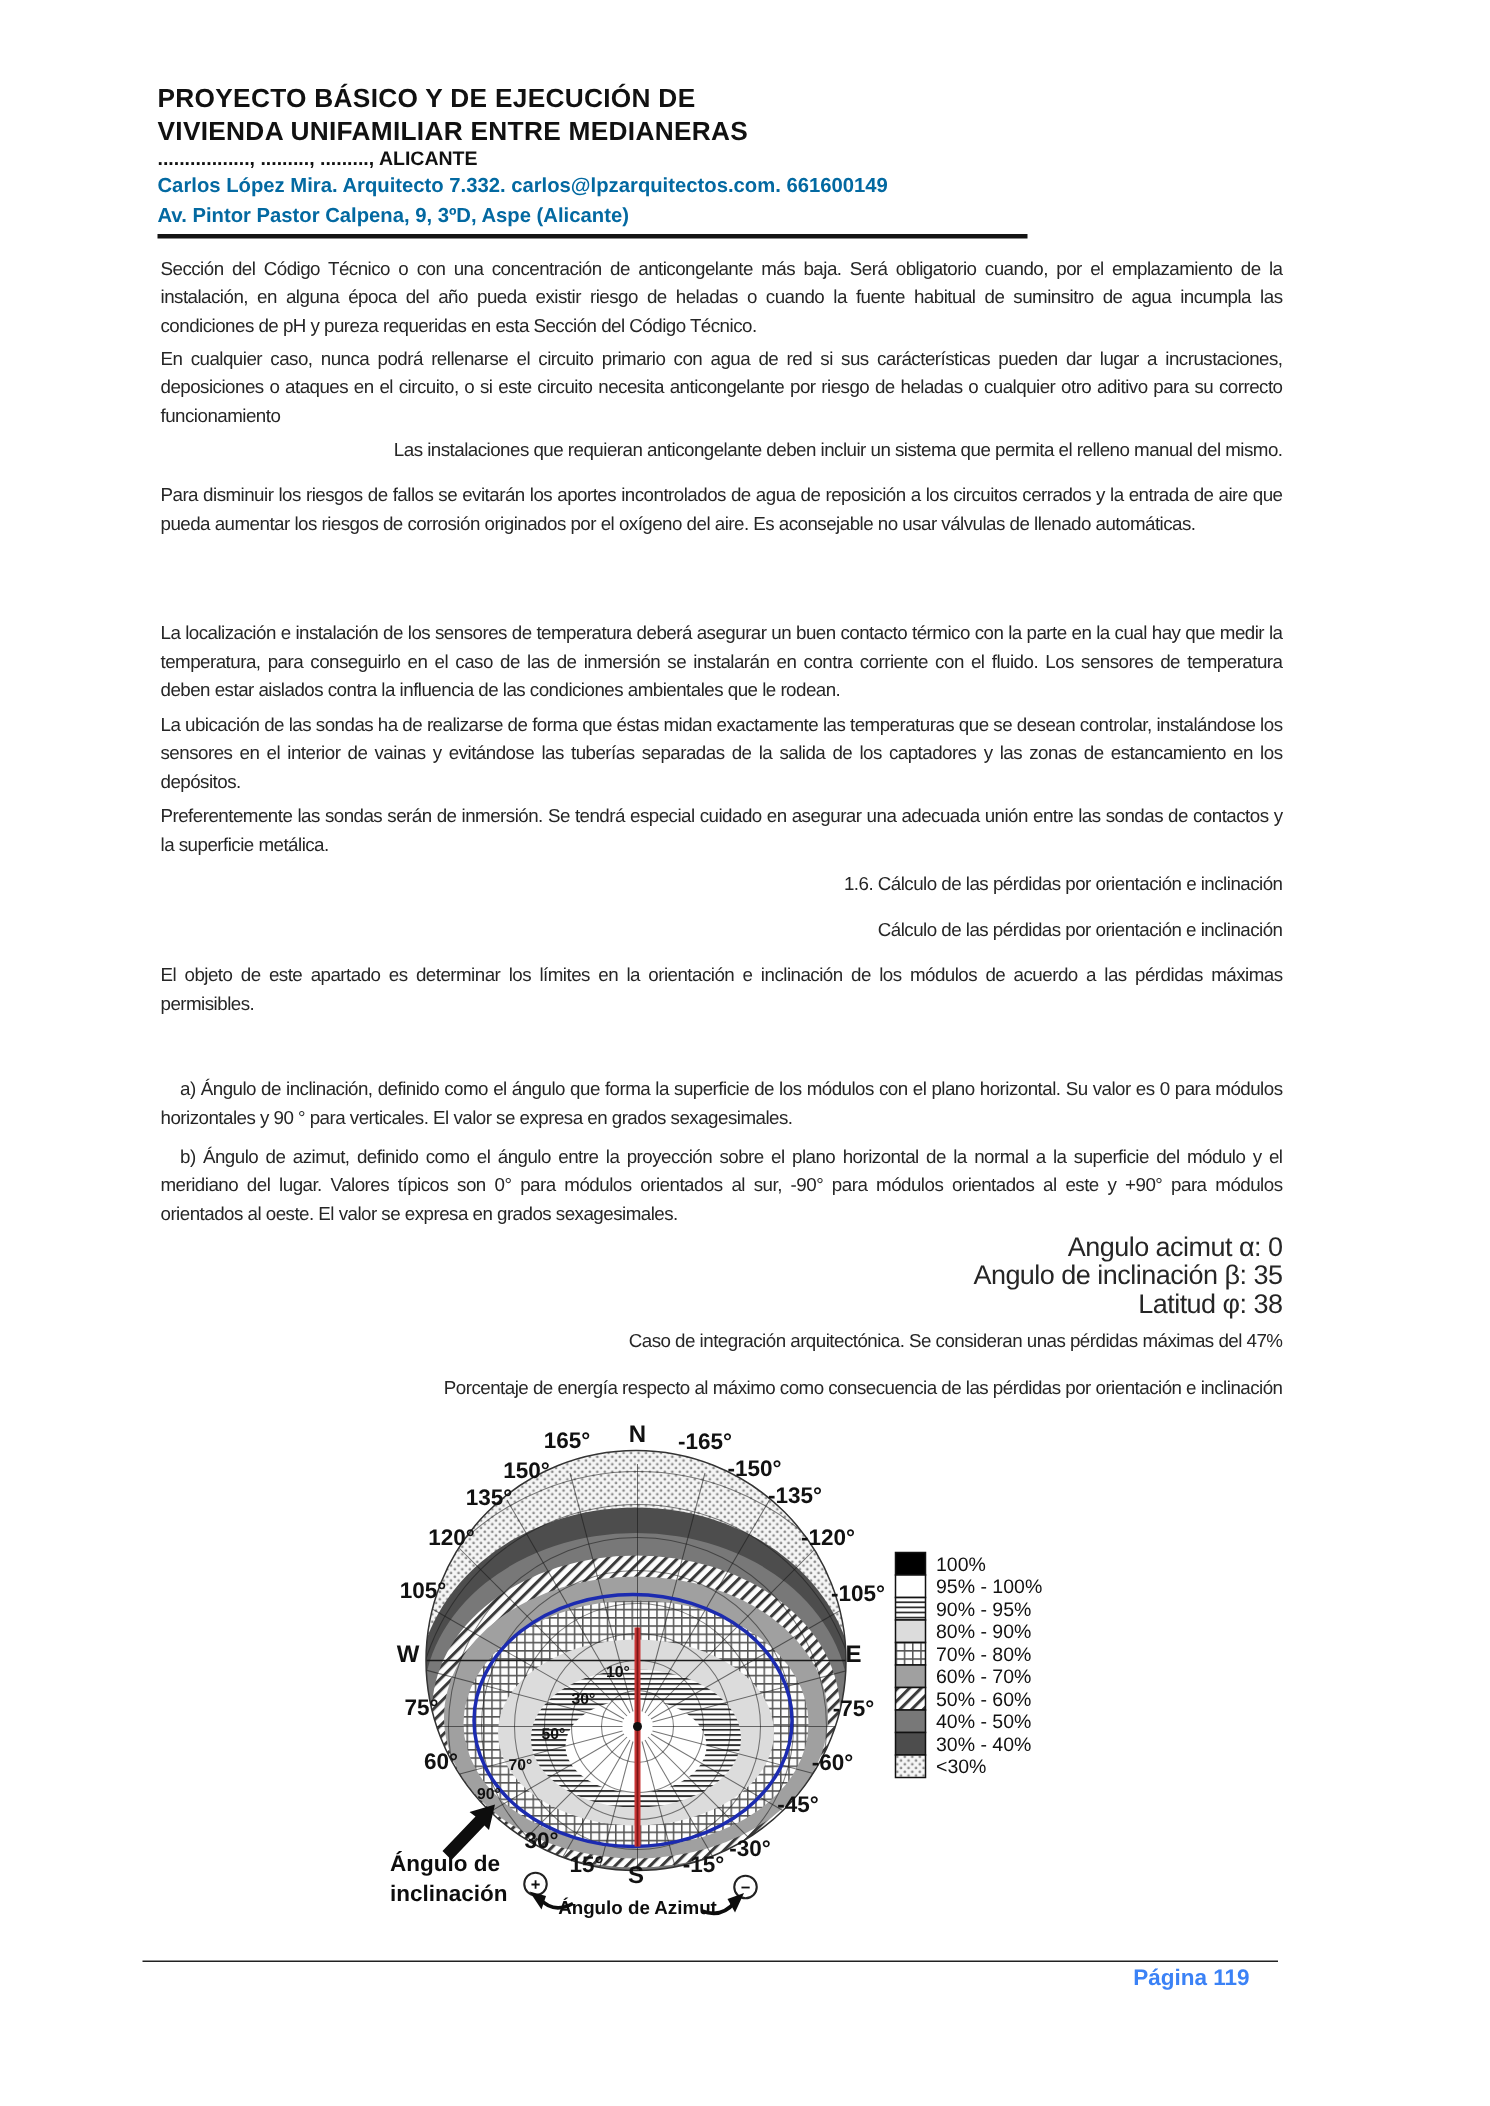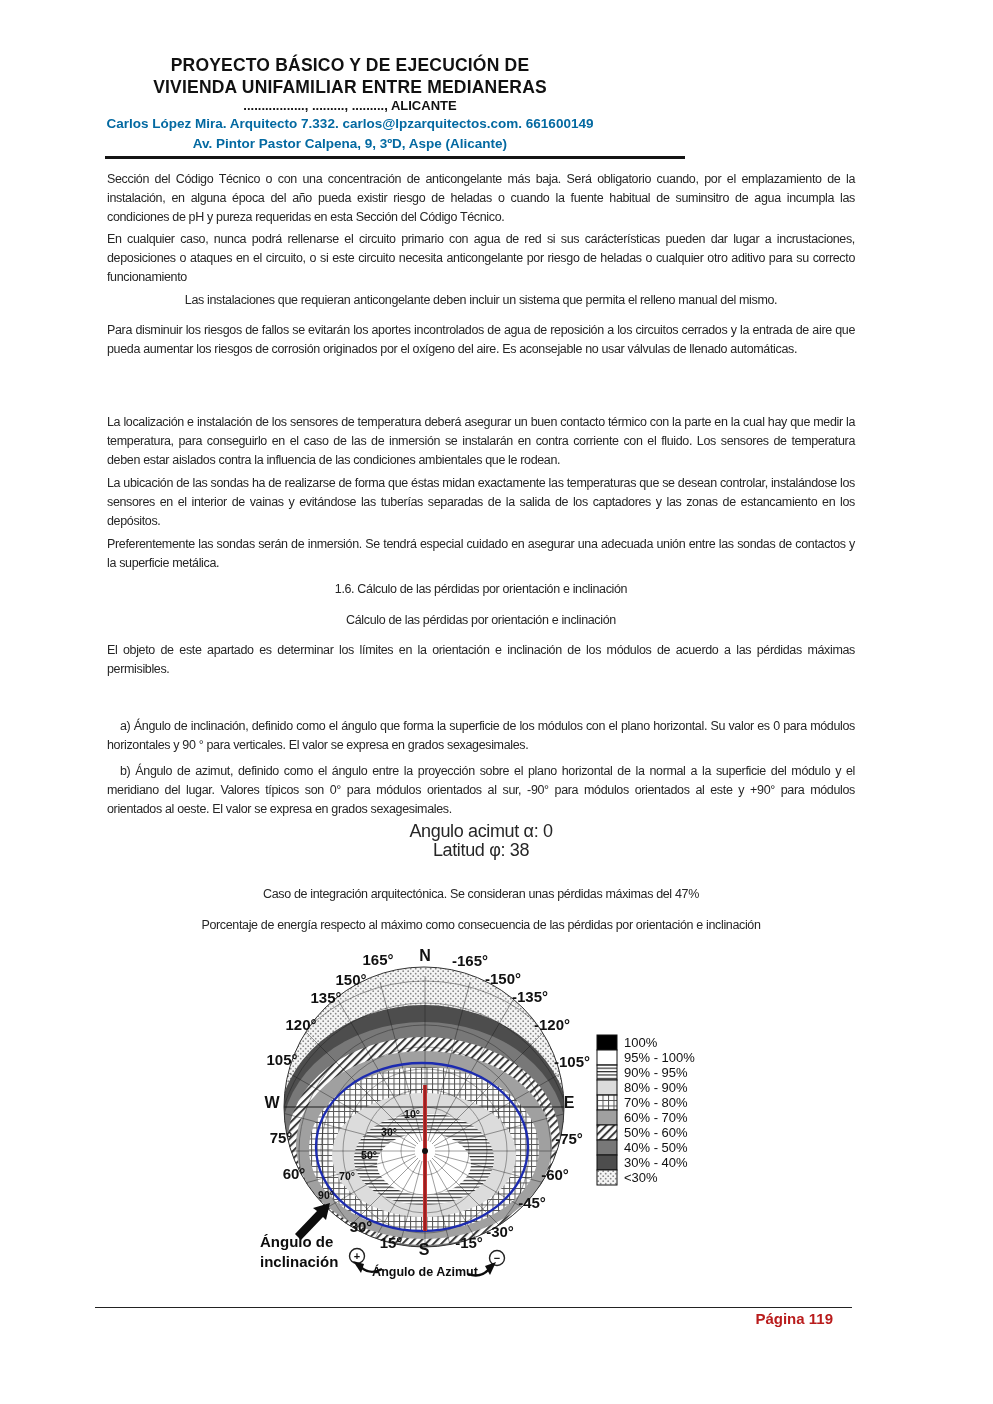--- a/index.html
+++ b/index.html
@@ -1,30 +1,30 @@
 <!DOCTYPE html>
 <html><head>
 <meta charset="utf-8">
 <style>
   html,body{margin:0;padding:0;background:#fff;}
   .page{position:relative;width:993px;height:1404px;background:#ffffff;overflow:hidden;
         font-family:"Liberation Sans",sans-serif;color:#262626;}
-  .hdr{position:absolute;left:105px;top:54px;width:490px;text-align:center;}
+  .hdr{position:absolute;left:105px;top:54px;width:490px;}
   .hdr .t1{font-weight:bold;font-size:17.5px;line-height:22px;color:#111;letter-spacing:.2px;}
   .hdr .t2{font-weight:bold;font-size:13px;line-height:16px;color:#111;}
   .hdr .t3{font-weight:bold;font-size:13.5px;line-height:20px;color:#0369a1;}
   .hdr-rule{position:absolute;left:105px;top:156px;width:580px;border-top:3px solid #141414;}
   .bp{position:absolute;left:107px;width:748px;margin:0;font-size:12.5px;line-height:19px;
       letter-spacing:-0.35px;text-align:justify;}
-  .single{text-align:center;}
+  .single{text-align:right;}
   .indent{text-indent:13px;}
   .params div{font-size:18px;line-height:19px;letter-spacing:-0.35px;}
   .footrule{position:absolute;left:95px;top:1307px;width:757px;border-top:1.5px solid #222;}
   .pageno{position:absolute;left:95px;top:1310px;width:738px;text-align:right;
-          font-weight:bold;font-size:15px;color:#b91c1c;}
+          font-weight:bold;font-size:15px;color:#3b82f6;}
   svg text{font-family:"Liberation Sans",sans-serif;}
   .az{font-weight:bold;font-size:15px;fill:#111;}
   .card{font-weight:bold;font-size:16px;fill:#111;}
   .ring{font-weight:bold;font-size:10.5px;fill:#101010;}
   .lg{font-size:13px;fill:#111;}
   .ann{font-weight:bold;font-size:15px;fill:#0d0d0d;}
   .ann2{font-weight:bold;font-size:12.5px;fill:#0d0d0d;}
   .pm{font-weight:bold;font-size:11px;fill:#111;}
 </style>
 </head>
@@ -49,20 +49,21 @@
   <p class="bp" style="top:535px">Preferentemente las sondas serán de inmersión. Se tendrá especial cuidado en asegurar una adecuada unión entre las sondas de contactos y la superficie metálica.</p>
   <p class="bp" style="top:474px">La ubicación de las sondas ha de realizarse de forma que éstas midan exactamente las temperaturas que se desean controlar, instalándose los sensores en el interior de vainas y evitándose las tuberías separadas de la salida de los captadores y las zonas de estancamiento en los depósitos.</p>
   <p class="bp single" style="top:580px">1.6. Cálculo de las pérdidas por orientación e inclinación</p>
   <p class="bp single" style="top:611px">Cálculo de las pérdidas por orientación e inclinación</p>
   <p class="bp" style="top:641px">El objeto de este apartado es determinar los límites en la orientación e inclinación de los módulos de acuerdo a las pérdidas máximas permisibles.</p>
   <p class="bp indent" style="top:717px">a) Ángulo de inclinación, definido como el ángulo que forma la superficie de los módulos con el plano horizontal. Su valor es 0 para módulos horizontales y 90 ° para verticales. El valor se expresa en grados sexagesimales.</p>
   <p class="bp indent" style="top:762px">b) Ángulo de azimut, definido como el ángulo entre la proyección sobre el plano horizontal de la normal a la superficie del módulo y el meridiano del lugar. Valores típicos son 0° para módulos orientados al sur, -90° para módulos orientados al este y +90° para módulos orientados al oeste. El valor se expresa en grados sexagesimales.</p>
 
   <div class="bp single params" style="top:822px">
     <div>Angulo acimut α: 0</div>
+    <div>Angulo de inclinación β: 35</div>
     <div>Latitud φ: 38</div>
   </div>
 
   <p class="bp single" style="top:885px">Caso de integración arquitectónica. Se consideran unas pérdidas máximas del 47%</p>
   <p class="bp single" style="top:916px">Porcentaje de energía respecto al máximo como consecuencia de las pérdidas por orientación e inclinación</p>
 
   <svg style="position:absolute;left:212px;top:935px" width="640" height="362" viewBox="0 0 640 362">
     <defs>
       <clipPath id="circ">
           <circle cx="212" cy="172" r="140"></circle>

